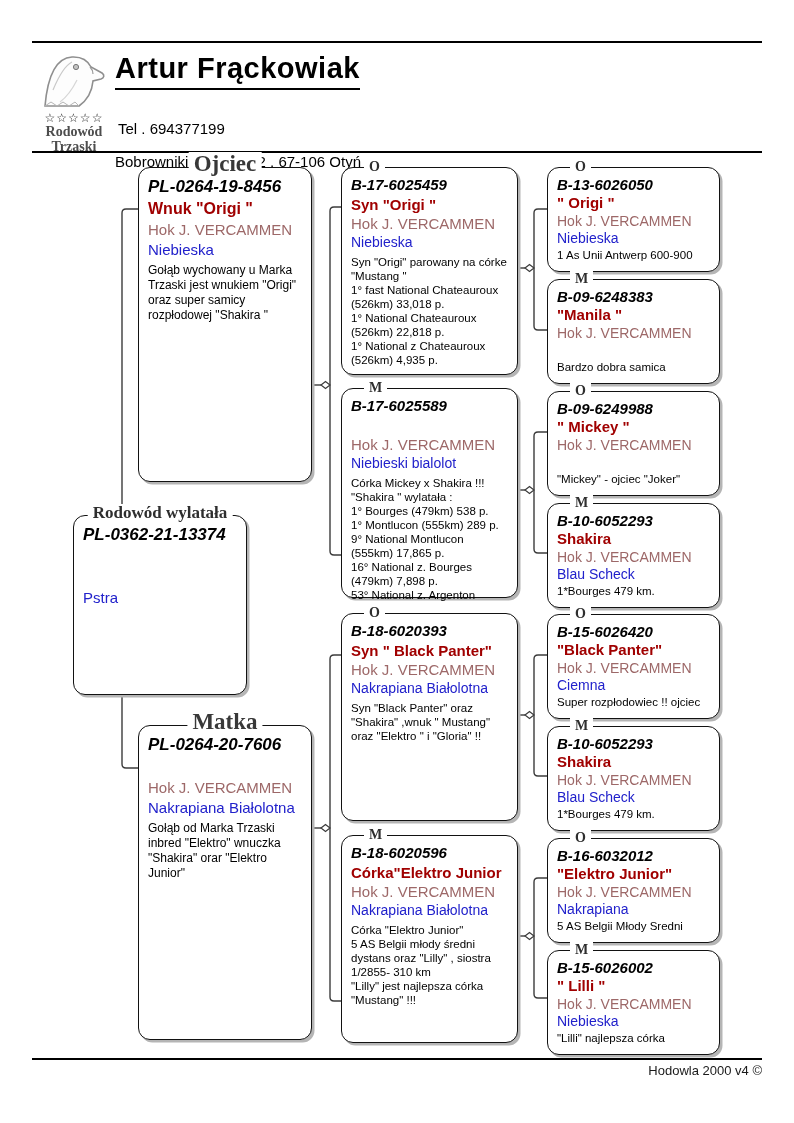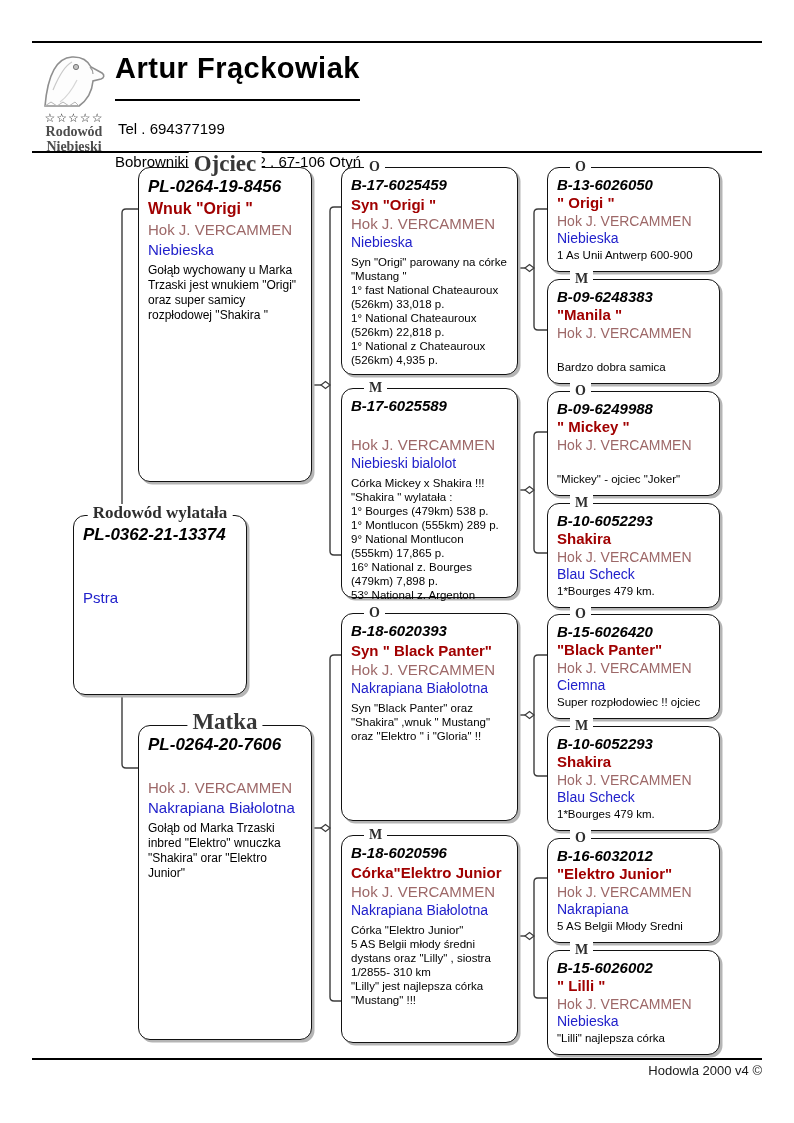--- a/index.html
+++ b/index.html
@@ -9,21 +9,21 @@
   .rule-top{top:41px;height:2px;}
   .rule-mid{top:151px;height:1.5px;}
   .rule-bot{top:1058px;height:1.5px;}
 
   
   .logo{position:absolute;left:34px;top:50px;width:80px;text-align:center;}
   .logo-stars{font-size:12px;letter-spacing:1px;color:#222;line-height:12px;margin-top:-2px;}
   .logo-l1,.logo-l2{font-family:"Liberation Serif",serif;font-weight:bold;color:#4d4d4d;
                     font-size:14px;line-height:15px;}
   .hname{position:absolute;left:115px;top:52px;font-size:29px;font-weight:bold;color:#000;
-         border-bottom:2.5px solid #000;padding-bottom:14px;letter-spacing:0.5px;}
+         border-bottom:2.5px solid #000;padding-bottom:3px;letter-spacing:0.5px;}
   .haddr{position:absolute;left:115px;top:105px;font-size:15px;color:#000;margin-top:48px;}
   .htel{position:absolute;left:118px;top:120px;font-size:15px;color:#000;}
 
   
   .credit{position:absolute;right:32px;top:1063px;font-size:13px;color:#1a1a1a;}
 
   
   .wires{position:absolute;left:0;top:0;z-index:1;}
 
   
@@ -63,21 +63,21 @@
     <svg width="72" height="60" viewBox="0 0 72 60">
       <path d="M7,56 C9,33 15,8 34,7 C44,6.5 50,11 53,17 L64,23 C67,25 66,28 63,29 L55,31 C54,42 48,51 41,56 Z" fill="#fdfdfd" stroke="#8f8f8f" stroke-width="1.6"></path>
       <path d="M15,40 C20,28 26,16 34,12" stroke="#c9c9c9" fill="none" stroke-width="1.2"></path>
       <path d="M22,52 C30,46 35,38 39,30" stroke="#d6d6d6" fill="none" stroke-width="1.2"></path>
       <path d="M52,17 C54,19 55,21 55,24" stroke="#9a9a9a" fill="none" stroke-width="1.2"></path>
       <circle cx="38" cy="17" r="2.6" fill="#c4c4c4" stroke="#777" stroke-width="1"></circle>
       <path d="M7,56 L13,52 L19,56 L25,52 L31,56 L37,52 L41,56" stroke="#b5b5b5" fill="none" stroke-width="1"></path>
     </svg>
     <div class="logo-stars">☆☆☆☆☆</div>
     <div class="logo-l1">Rodowód</div>
-    <div class="logo-l2">Niebieski</div>
+    <div class="logo-l2">Trzaski</div>
   </div>
   <div class="hname">Artur Frąckowiak</div>
   <div class="haddr">Bobrowniki ul. Leśna 2 , 67-106 Otyń</div>
   <div class="htel">Tel . 694377199</div>
 
   <div class="rule rule-mid"></div>
 
   <svg class="wires" width="794" height="1123">
     <g fill="none" stroke="#3c3c3c" stroke-width="1.4">
       <path d="M138,209 H126 Q122,209 122,213 V517"></path>

